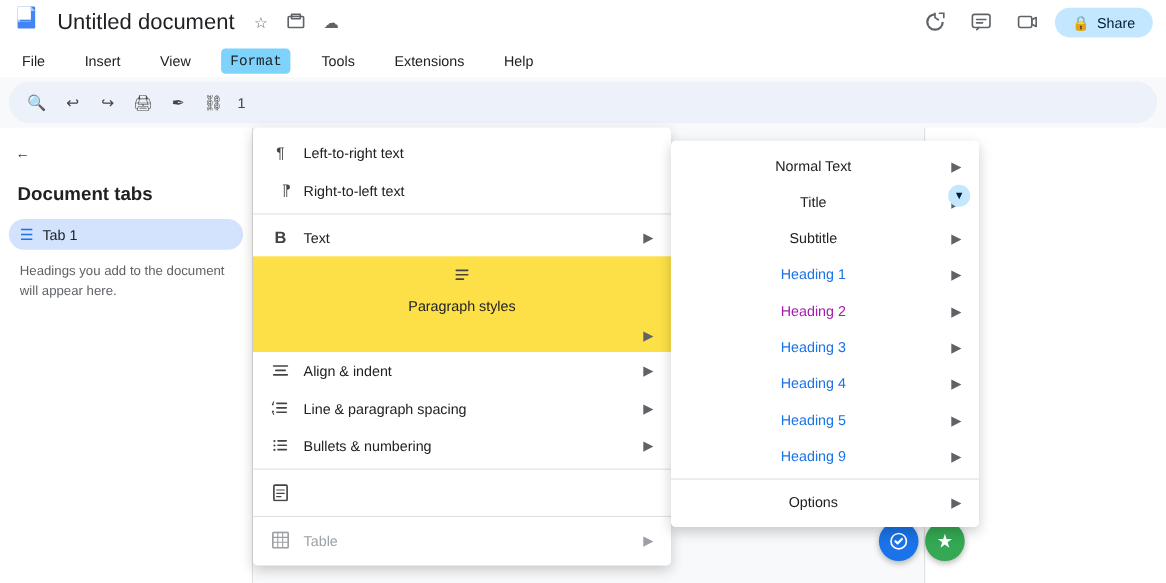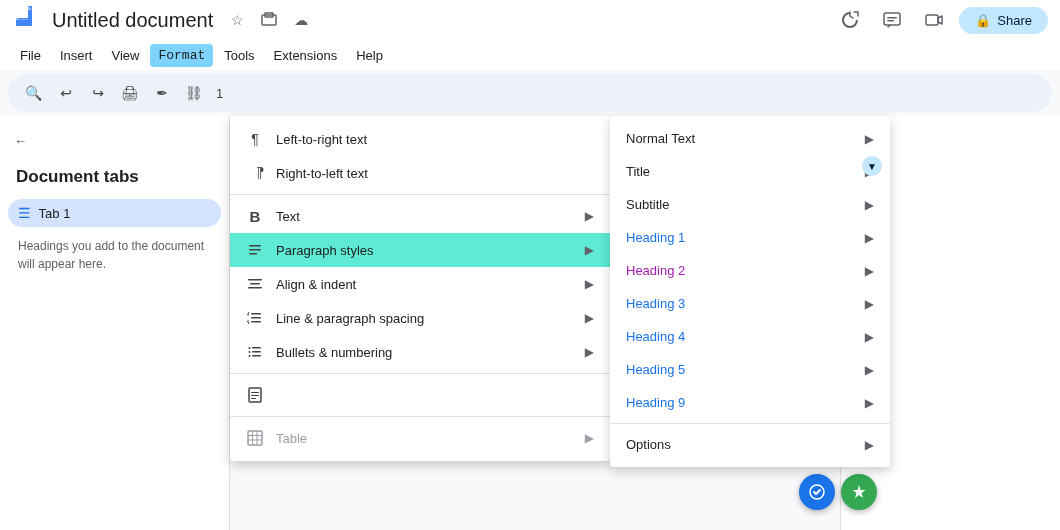--- a/index.html
+++ b/index.html
@@ -70,21 +70,21 @@
       gap: 6px;
     }
 
     
     .menu-bar {
       display: flex;
       align-items: center;
       background: #fff;
       padding: 2px 12px;
       height: 30px;
-      gap: 3px;
+      gap: 20px;
     }
     .menu-item {
       font-size: 13px;
       color: #202124;
       padding: 4px 8px;
       border-radius: 4px;
       cursor: pointer;
       user-select: none;
     }
     .menu-item.active { background: #7dd3fc; font-weight: 500; font-family: Liberation Mono, monospace; }
@@ -202,21 +202,21 @@
     .dropdown-item {
       display: flex;
       align-items: center;
       padding: 8px 16px;
       cursor: pointer;
       font-size: 13px;
       color: #202124;
       gap: 12px;
       position: relative;
     }
-    .dropdown-item.active { background: #5eead4; }
+    .dropdown-item.active { background: #fde047; flex-direction: column; }
     .dropdown-item .item-icon {
       width: 18px;
       height: 18px;
       display: flex;
       align-items: center;
       justify-content: center;
       color: #444;
       font-size: 14px;
       flex-shrink: 0;
     }
@@ -235,27 +235,28 @@
     }
     .dropdown-item.disabled {
       color: #9aa0a6;
       cursor: default;
     }
 
     
     .para-submenu {
       position: absolute;
       left: 610px;
-      top: 0px;
+      top: 12px;
       width: 280px;
       background: #fff;
       box-shadow: 0 4px 12px rgba(0,0,0,0.2);
       border-radius: 4px;
       z-index: 101;
       padding: 6px 0;
+      text-align: center;
     }
     .para-item {
       display: flex;
       align-items: center;
       padding: 9px 16px;
       cursor: pointer;
       font-size: 13px;
       color: #202124;
       gap: 12px;
     }

